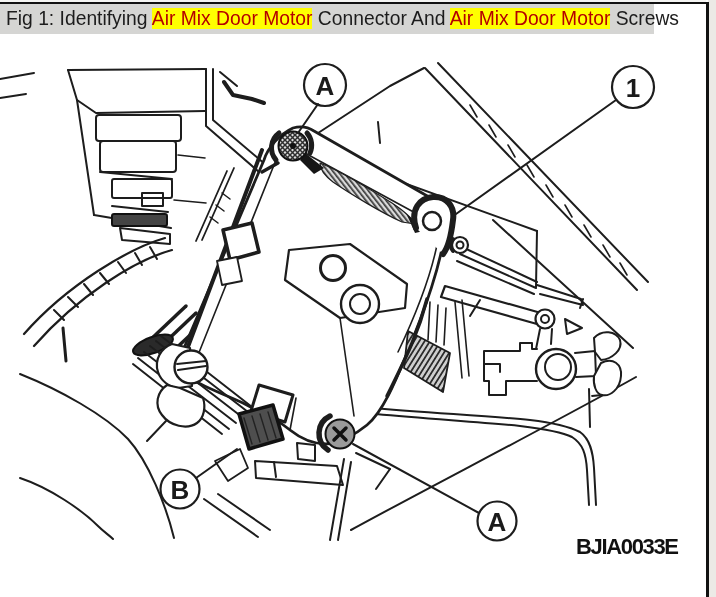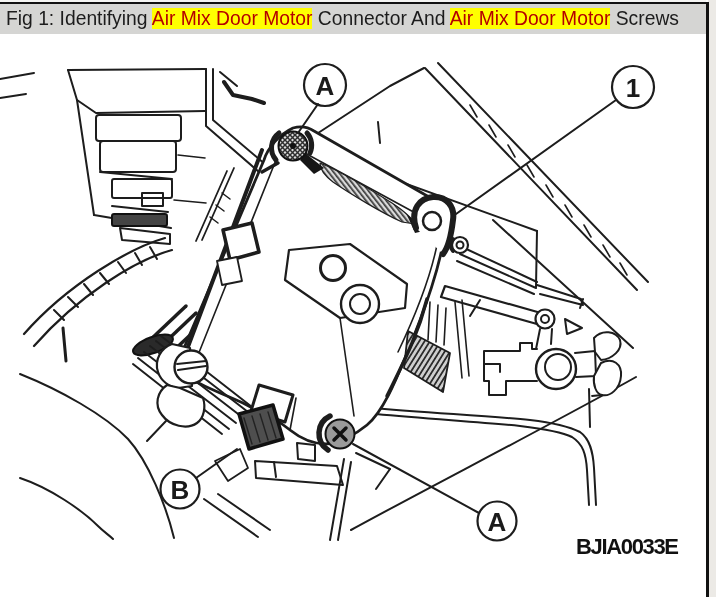--- a/index.html
+++ b/index.html
@@ -1,20 +1,20 @@
 <!DOCTYPE html>
 <html><head>
 <meta charset="utf-8">
 <style>
   html,body{margin:0;padding:0;width:716px;height:597px;overflow:hidden;background:#fff;
     font-family:"Liberation Sans", sans-serif;}
   #wrap{position:relative;width:716px;height:597px;}
   #topwhite{position:absolute;left:0;top:0;width:706px;height:2px;background:#f4f4f2;}
   #topline{position:absolute;left:0;top:2px;width:709px;height:2px;background:#111;}
-  #hdr{position:absolute;left:0;top:4px;width:706px;height:30px;background:#d5d5d3;
+  #hdr{position:absolute;left:0;top:4px;width:654px;height:30px;background:#d5d5d3;
     font-size:19.3px;color:#1c1c1c;white-space:nowrap;}
   #hdr .in{position:absolute;left:6px;top:50%;transform:translateY(-50%);}
   .hl{background:#ffff00;color:#b40000;}
   #rline{position:absolute;left:706px;top:2px;width:3px;height:595px;background:#111;}
   #rstrip{position:absolute;left:708px;top:0;width:8px;height:597px;background:#eceae6;}
   svg{position:absolute;left:0;top:0;}
   text.co{font-family:"Liberation Sans",sans-serif;font-weight:bold;font-size:26px;fill:#1a1a1a;}
 </style>
 </head>
 <body>

